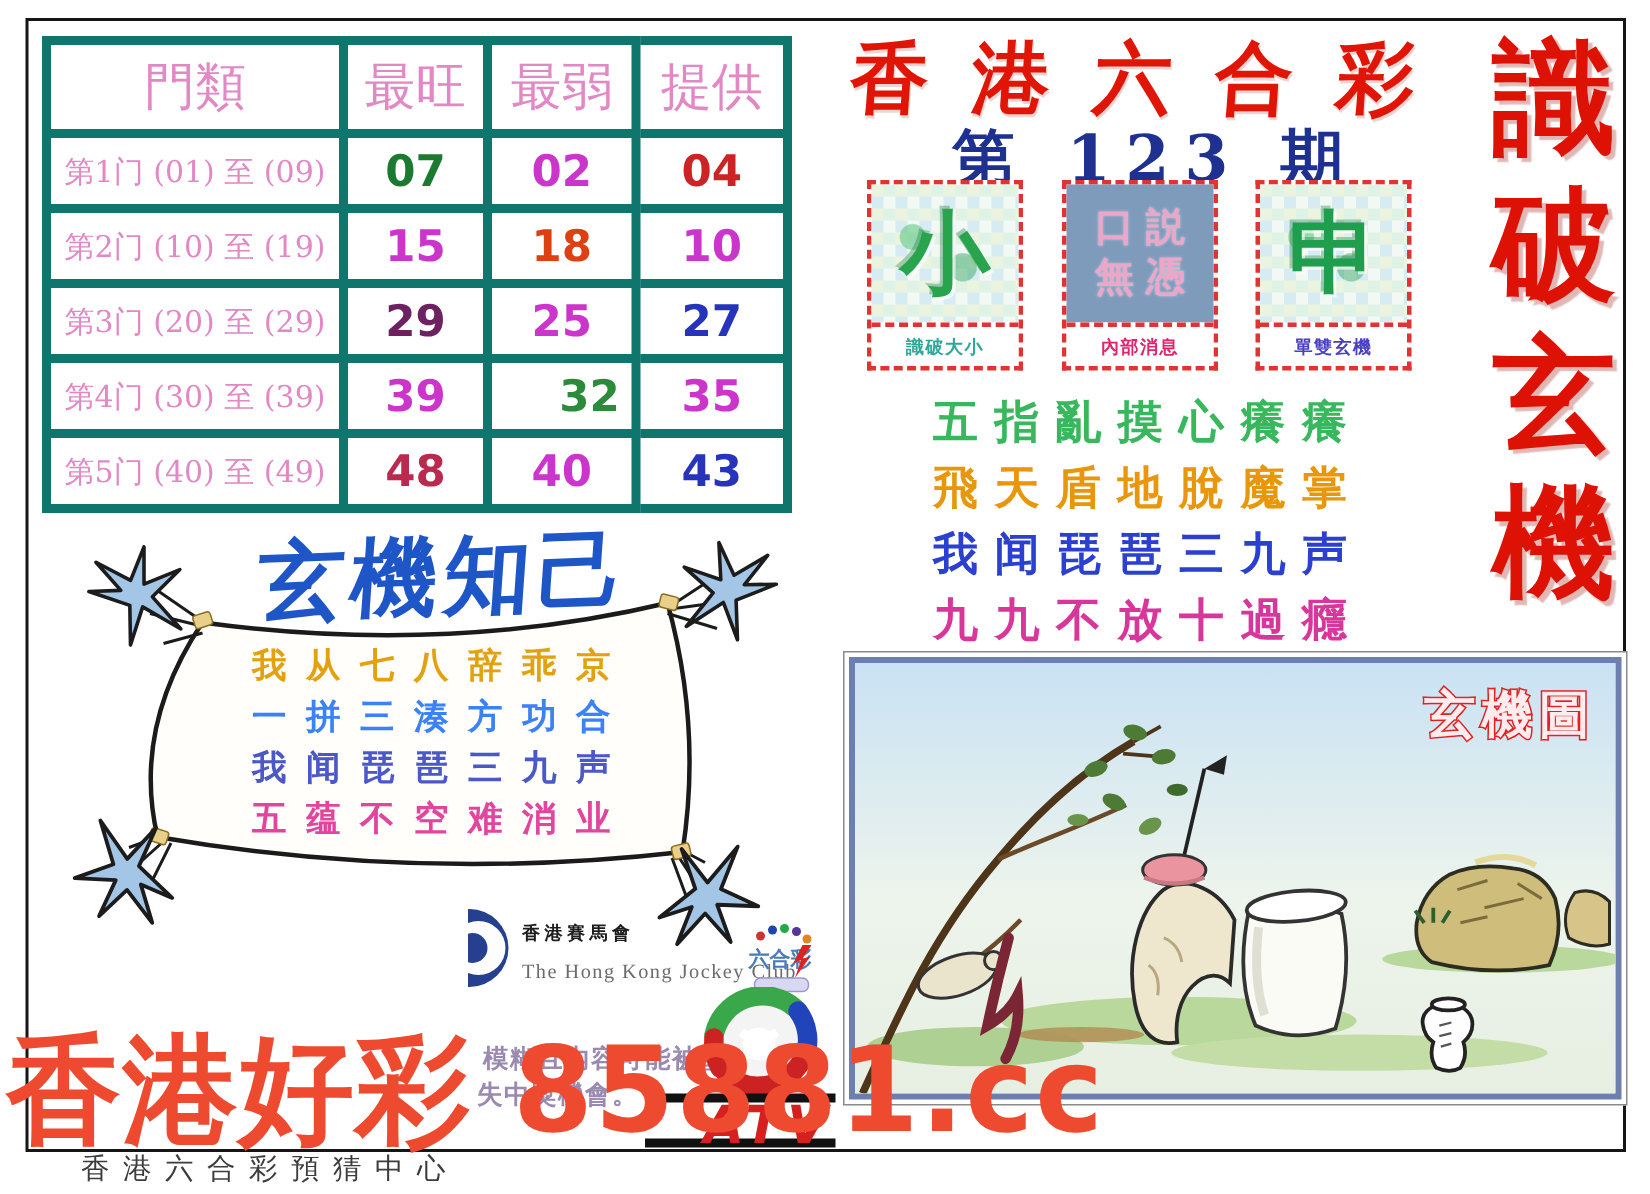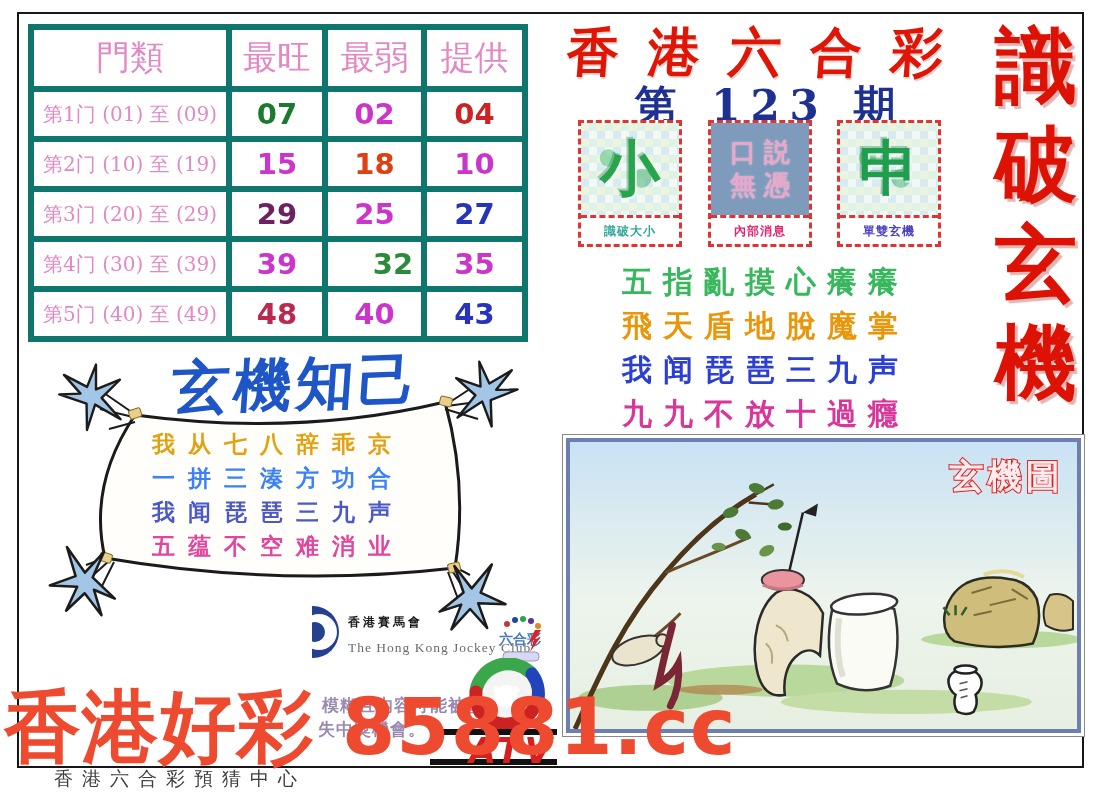--- a/index.html
+++ b/index.html
@@ -18,21 +18,21 @@
   table.cat tbody tr{height:50px;}
   th.hd{font-family:"DejaVu Serif",serif;font-size:34px;font-weight:500;color:#e288c4;}
   td.lbl{font-family:"DejaVu Serif",serif;font-size:20px;color:#e288c4;letter-spacing:0px;}
   td.num{font-size:29px;font-weight:700;}
 
   
   .banner-svg{left:30px;top:345px;width:525px;height:292px;z-index:5;}
   .banner-title{left:140px;top:346px;width:312px;text-align:center;z-index:7;
     font-family:"DejaVu Serif",serif;font-size:58px;font-weight:800;letter-spacing:4px;
     transform:skewX(-6deg) rotate(-2deg);}
-  .poem{left:152px;top:427px;width:252px;z-index:7;}
+  .poem{left:168px;top:427px;width:252px;z-index:7;}
   .poem div{font-size:23px;font-weight:700;letter-spacing:13px;line-height:34px;white-space:nowrap;}
 
   
   .jc-crescent{left:312px;top:604px;width:28px;height:56px;z-index:6;}
   .jc-cn{left:348px;top:614px;font-size:12px;font-weight:700;color:#1c1c1c;letter-spacing:3px;z-index:6;}
   .jc-en{left:348px;top:640px;font-family:"Liberation Serif",serif;font-size:13.5px;color:#6b6b6b;
          letter-spacing:1px;z-index:6;}
   .marksix{left:497px;top:614px;width:48px;height:50px;z-index:6;}
 
   .disc1{left:322px;top:694px;font-size:17px;font-weight:600;letter-spacing:1px;z-index:15;}

